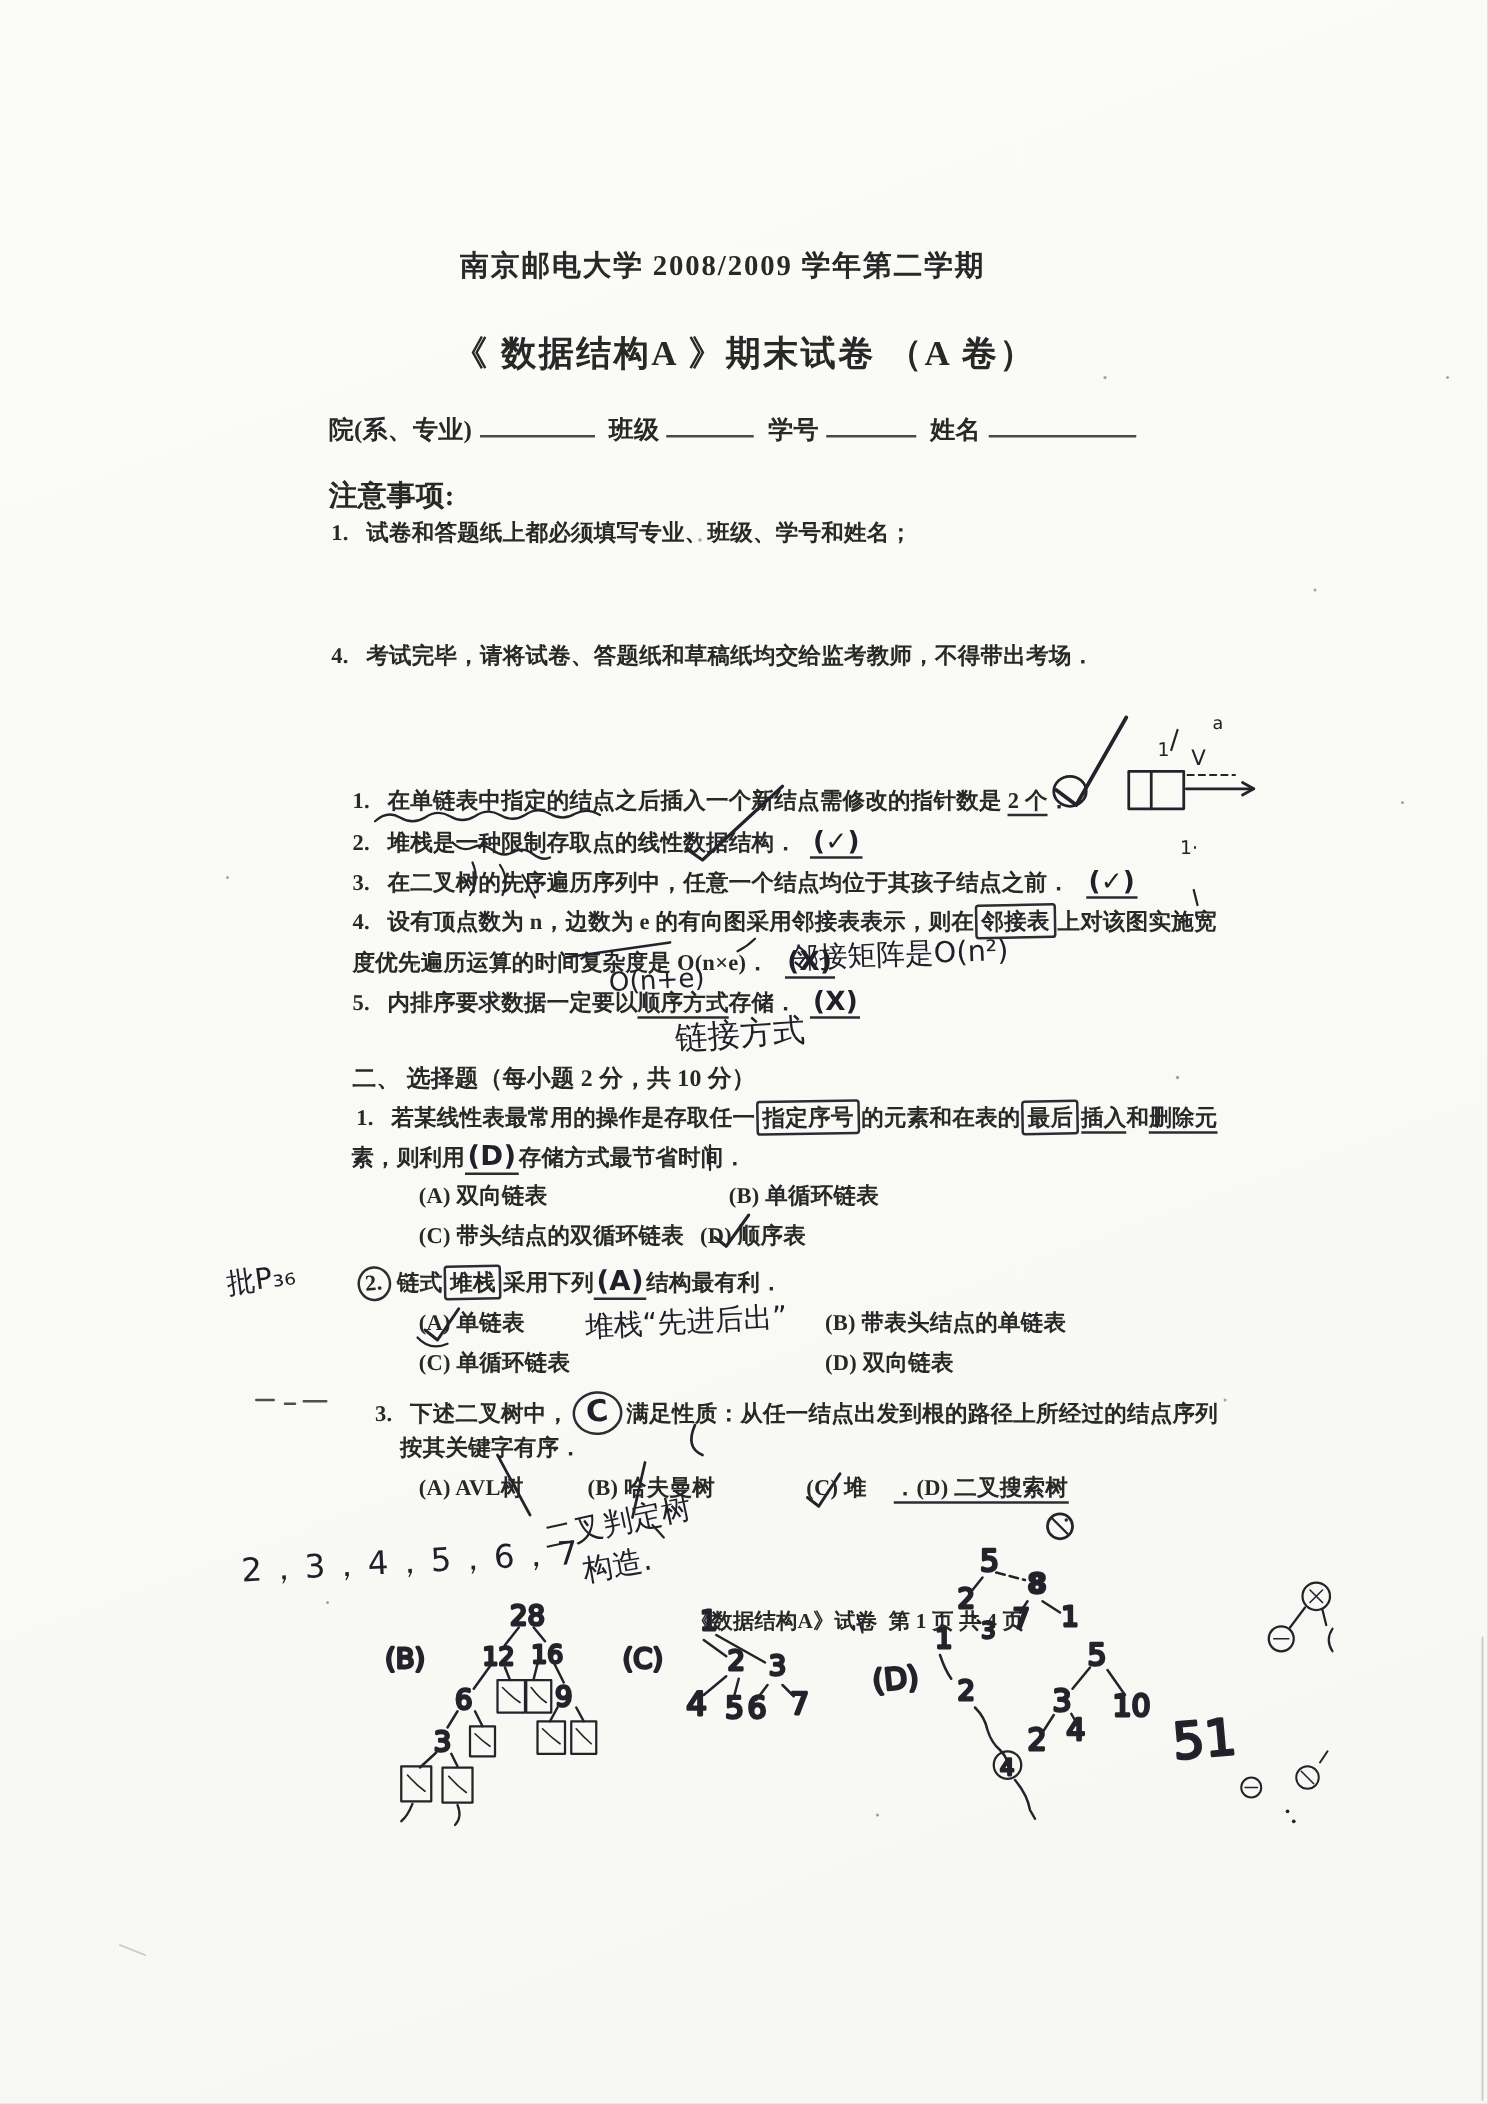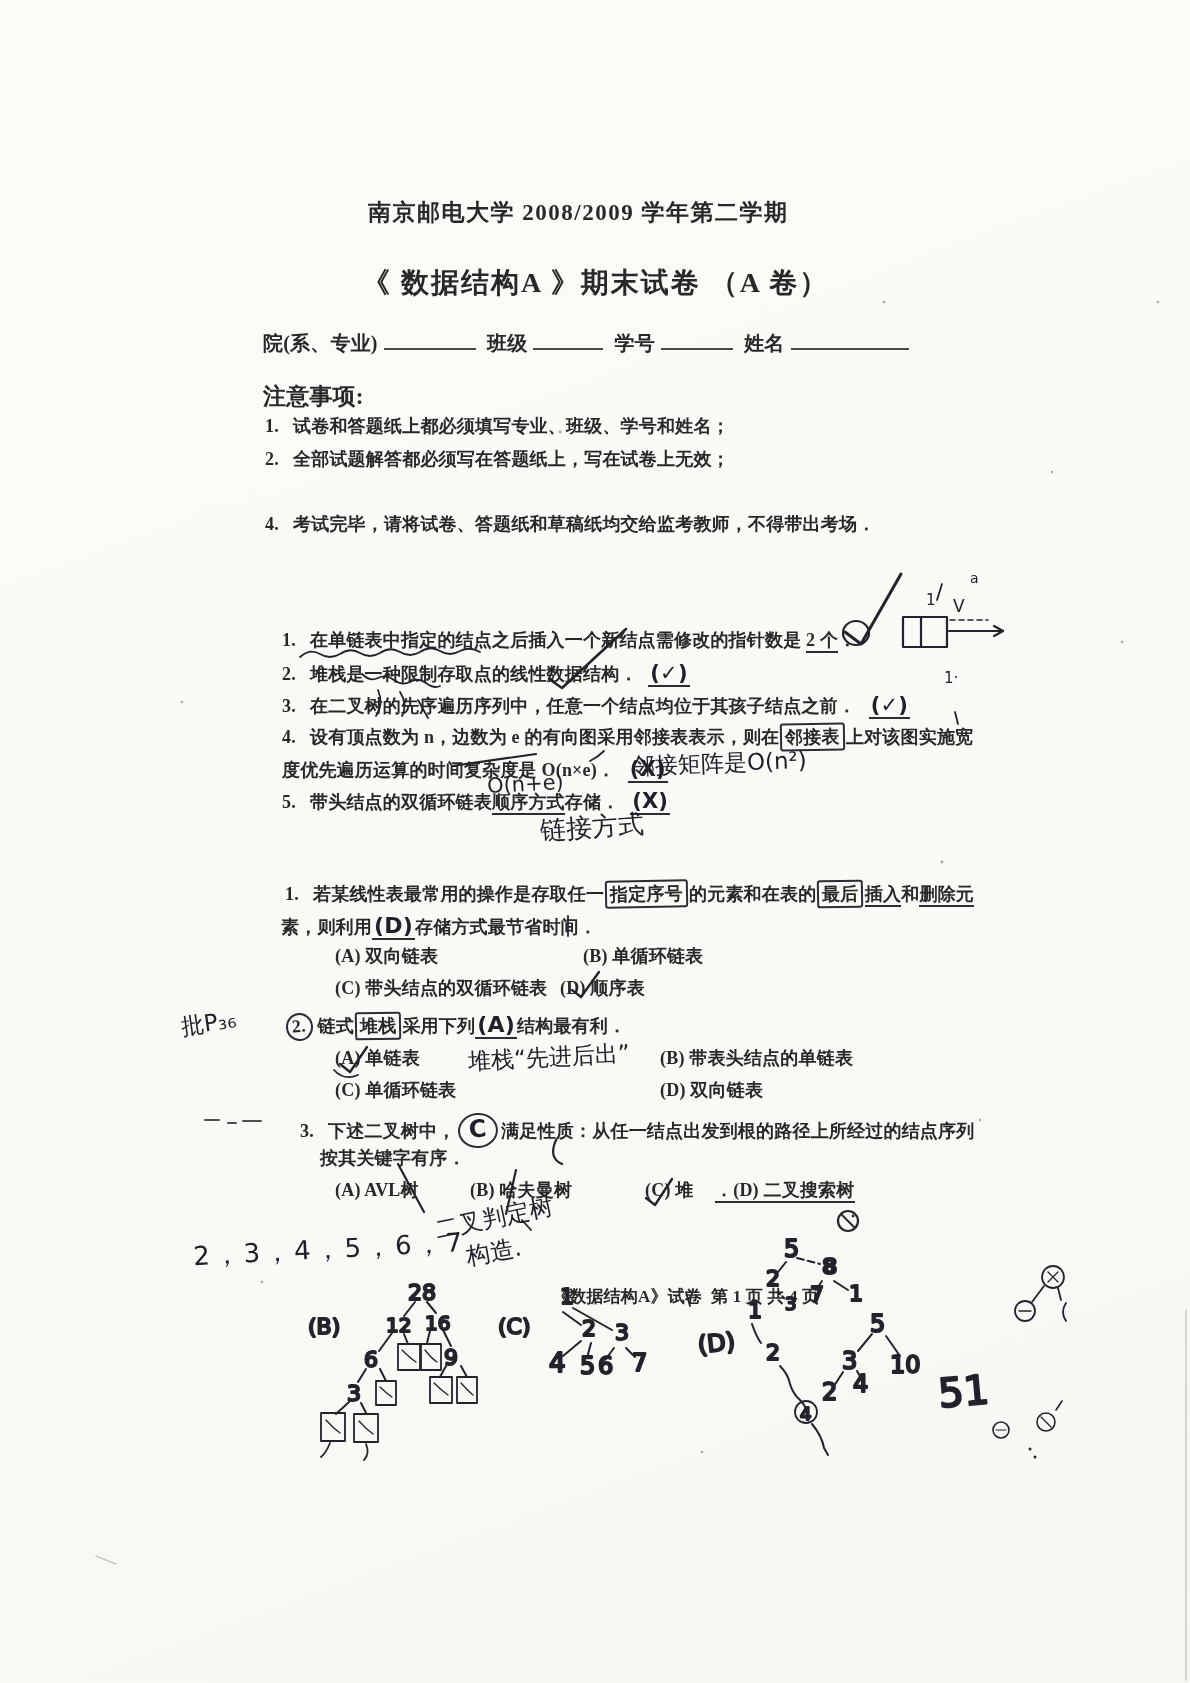--- a/index.html
+++ b/index.html
@@ -30,21 +30,20 @@
     <span>院(系、专业)</span><span class="blank" style="width:92px;"></span>
     <span>班级</span><span class="blank" style="width:70px;"></span>
     <span>学号</span><span class="blank" style="width:72px;"></span>
     <span>姓名</span><span class="blank" style="width:118px;"></span>
   </div>
 
   <div class="pl bold" style="left:362px;top:264px;font-size:28px;letter-spacing:2px;">《 数据结构A 》期末试卷 （A 卷）</div>
 
   <div class="pl bold" style="left:263px;top:381px;font-size:23px;">注意事项:</div>
   <div class="pl" style="left:265px;top:414px;"><span class="no">1.</span><span>试卷和答题纸上都必须填写专业、班级、学号和姓名；</span></div>
-  <div class="pl" style="left:265px;top:447px;"><span class="no">2.</span><span>全部试题解答都必须写在答题纸上，写在试卷上无效；</span></div>
   <div class="pl" style="left:265px;top:512px;"><span class="no">4.</span><span>考试完毕，请将试卷、答题纸和草稿纸均交给监考教师，不得带出考场．</span></div>
 
 
   <div class="pl" style="left:282px;top:628px;">
     <span class="no">1.</span><span>在单链表中指定的结点之后插入一个新结点需修改的指针数是 </span><span class="hul">2 个</span><span>．</span>
   </div>
 
   <div class="pl" style="left:282px;top:661px;">
     <span class="no">2.</span><span>堆栈是一种限制存取点的线性数据结构．</span>
     <span class="hwi ansul" style="font-size:21px;margin-left:6px;">(✓)</span>
@@ -59,25 +58,26 @@
     <span class="no">4.</span><span>设有顶点数为 n，边数为 e 的有向图采用邻接表表示，则在</span><span class="hbox">邻接表</span><span>上对该图实施宽</span>
   </div>
   <div class="pl" style="left:282px;top:757px;">
     <span>度优先遍历运算的时间复杂度是 </span><span>O(n×e)</span><span>．</span>
     <span class="hwi ansul" style="font-size:21px;margin-left:8px;">(X)</span>
   </div>
   <div class="hw" style="left:487px;top:772px;font-size:21px;transform:rotate(-3deg);">O(n+e)</div>
   <div class="hw" style="left:632px;top:748px;font-size:23px;transform:rotate(-2deg);">邻接矩阵是O(n²)</div>
 
   <div class="pl" style="left:282px;top:789px;">
-    <span class="no">5.</span><span>带头结点的双循环链表</span><span class="hul">顺序方式</span><span>存储．</span>
+    <span class="no">5.</span><span>内排序要求数据一定要以</span><span class="hul">顺序方式</span><span>存储．</span>
     <span class="hwi ansul" style="font-size:21px;margin-left:6px;">(X)</span>
   </div>
   <div class="hw" style="left:540px;top:810px;font-size:26px;transform:rotate(-4deg);">链接方式</div>
 
+  <div class="pl bold" style="left:282px;top:850px;font-size:19px;">二、 选择题（每小题 2 分，共 10 分）</div>
 
   <div class="pl" style="left:285px;top:880px;">
     <span class="no">1.</span><span>若某线性表最常用的操作是存取任一</span><span class="hbox">指定序号</span><span>的元素和在表的</span><span class="hbox">最后</span><span class="hul">插入</span><span>和</span><span class="hul">删除元</span>
   </div>
   <div class="pl" style="left:281px;top:913px;">
     <span>素，则利用</span><span class="hwi ansul" style="font-size:22px;">(D)</span><span>存储方式最节省时间．</span>
   </div>
   <div class="pl" style="left:335px;top:944px;">(A) 双向链表</div>
   <div class="pl" style="left:583px;top:944px;">(B) 单循环链表</div>
   <div class="pl" style="left:335px;top:976px;">(C) 带头结点的双循环链表</div>

